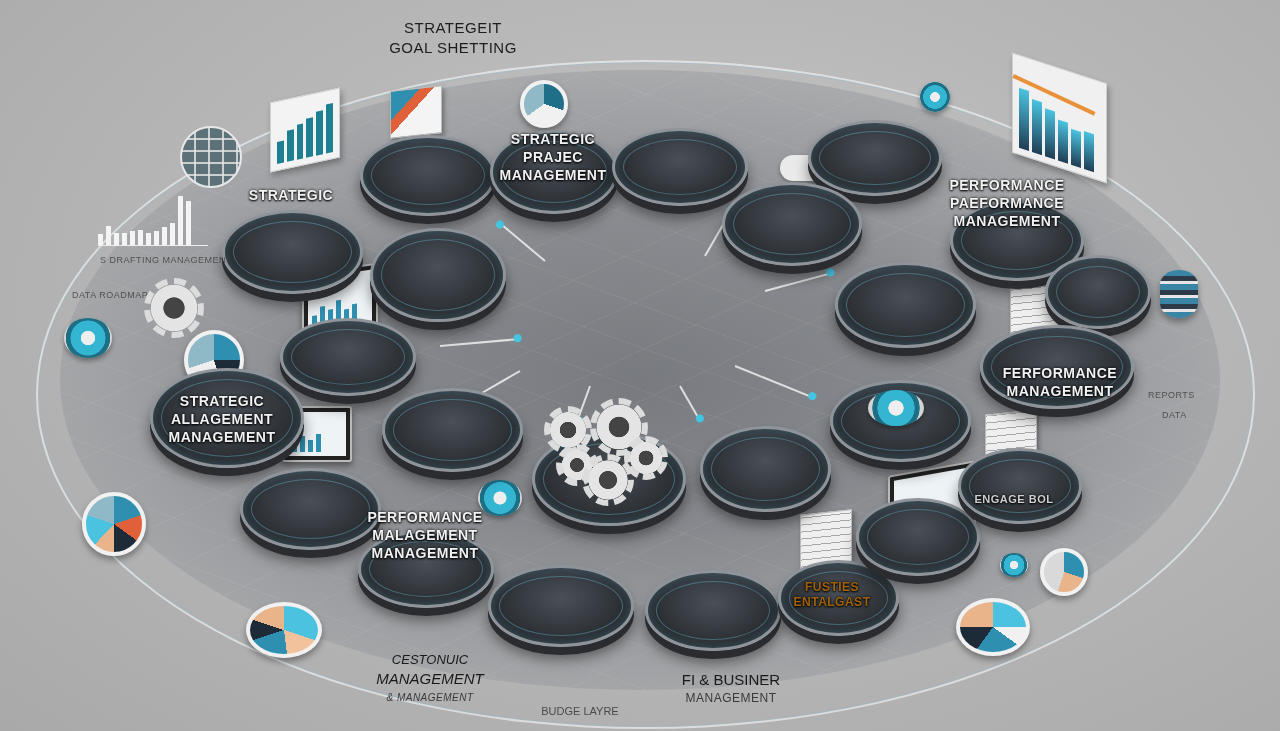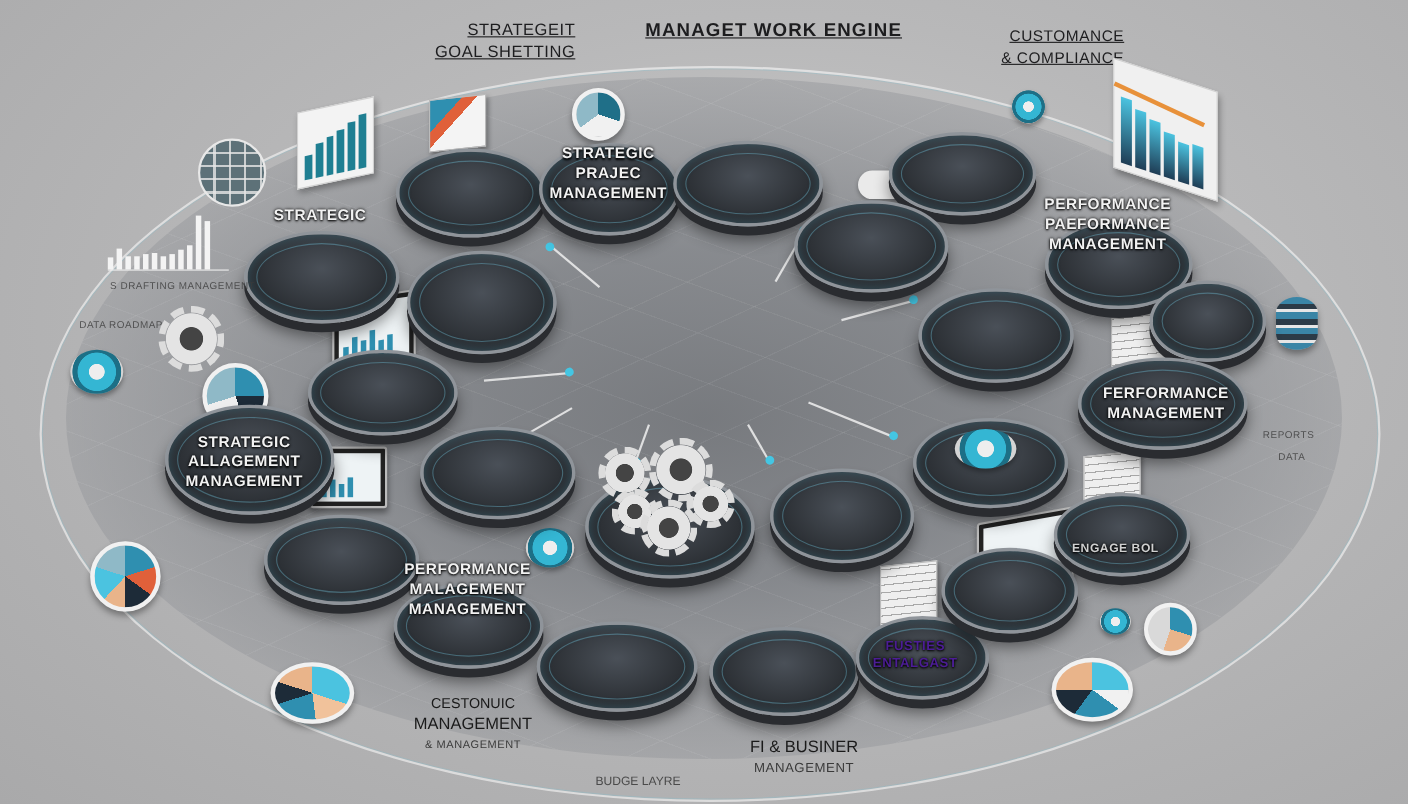--- a/index.html
+++ b/index.html
@@ -20,21 +20,21 @@
       opacity:0.85;
     }
     .grid-lines {
       position:absolute; left:60px; top:70px; width:1160px; height:620px; border-radius:50%;
       background-image:
         repeating-linear-gradient(20deg, rgba(255,255,255,0.06) 0 1px, transparent 1px 40px),
         repeating-linear-gradient(-25deg, rgba(255,255,255,0.06) 0 1px, transparent 1px 46px);
     }
     .top-label {
       position:absolute; color:#1d1d1f; text-transform:uppercase; letter-spacing:0.5px;
-      font-size:15px; line-height:20px; text-align:right;text-decoration:underline;
+      font-size:15px; line-height:20px; text-align:center;
     }
     .title-main { font-size:17px; font-weight:bold; letter-spacing:1px; line-height:22px; }
     .node {
       position:absolute; border-radius:50%;
       background: radial-gradient(ellipse at 50% 40%, #4a5058 0%, #2d3136 60%, #1e2125 100%);
       border:3px solid #8f949a;
       box-shadow: 0 8px 0 #2a2c30, 0 12px 14px rgba(0,0,0,0.45), inset 0 0 10px rgba(90,200,230,0.25);
     }
     .node::after {
       content:""; position:absolute; inset:8px; border-radius:50%;
@@ -138,25 +138,20 @@
 <div class="stage">
   <div class="platform-floor"></div>
   <div class="grid-lines"></div>
   <div class="ellipse-outer"></div>
 
   <div class="top-label" style="left:383px; top:18px; width:140px;">
     <div>STRATEGEIT</div>
     <div>GOAL SHETTING</div>
   </div>
   <div class="top-label title-main" style="left:550px; top:17px; width:270px;">
-    <div>MANAGET WORK ENGINE</div>
-  </div>
-  <div class="top-label" style="left:882px; top:22px; width:140px; font-size:14px;">
-    <div>CUSTOMANCE</div>
-    <div>&amp; COMPLIANCE</div>
   </div>
 
   <div class="globe" style="left:180px; top:126px; width:58px; height:58px;"></div>
   <div class="chart-card" style="left:270px; top:95px; width:70px; height:70px; transform:skewY(-12deg);">
     <div class="bar" style="height:40%; background:#1f7f92;"></div>
     <div class="bar" style="height:55%; background:#1f7f92;"></div>
     <div class="bar" style="height:62%; background:#1f7f92;"></div>
     <div class="bar" style="height:70%; background:#1f7f92;"></div>
     <div class="bar" style="height:78%; background:#1f7f92;"></div>
     <div class="bar" style="height:88%; background:#1f7f92;"></div>
@@ -265,21 +260,21 @@
   <div class="node-label" style="left:934px; top:176px; width:146px;">
     <div>PERFORMANCE</div>
     <div>PAEFORMANCE</div>
     <div>MANAGEMENT</div>
   </div>
 
   <div class="node" style="left:835px; top:262px; width:135px; height:80px;"></div>
   <div class="node" style="left:1045px; top:255px; width:100px; height:68px;"></div>
 
   <div class="node" style="left:980px; top:325px; width:148px; height:78px;"></div>
-  <div class="node-label" style="left:990px; top:348px; width:140px;">
+  <div class="node-label" style="left:990px; top:364px; width:140px;">
     <div>FERFORMANCE</div>
     <div>MANAGEMENT</div>
   </div>
 
   <div class="node" style="left:150px; top:368px; width:148px; height:94px;"></div>
   <div class="node-label" style="left:150px; top:392px; width:144px;">
     <div>STRATEGIC</div>
     <div>ALLAGEMENT</div>
     <div>MANAGEMENT</div>
   </div>
@@ -301,40 +296,40 @@
   <div class="node-label" style="left:350px; top:508px; width:150px;">
     <div>PERFORMANCE</div>
     <div>MALAGEMENT</div>
     <div>MANAGEMENT</div>
   </div>
 
   <div class="node" style="left:488px; top:565px; width:140px; height:76px;"></div>
   <div class="node" style="left:645px; top:570px; width:130px; height:75px;"></div>
 
   <div class="node" style="left:778px; top:560px; width:115px; height:70px;"></div>
-  <div class="node-label" style="left:782px; top:580px; width:100px; font-size:12px; line-height:15px; color:#4c1d95;">
+  <div class="node-label" style="left:782px; top:580px; width:100px; font-size:12px; line-height:15px; color:#a16207;">
     <div>FUSTIES</div>
     <div>ENTALGAST</div>
   </div>
 
   <div class="node" style="left:856px; top:498px; width:118px; height:72px;"></div>
 
   <div class="node" style="left:958px; top:448px; width:118px; height:70px;"></div>
   <div class="node-label" style="left:964px; top:490px; width:100px; font-size:11px; color:#cfcfcf;">
     <div>ENGAGE BOL</div>
   </div>
 
 
 
   <div class="faint" style="left:100px; top:255px;text-align:center;">S DRAFTING MANAGEMENT</div>
   <div class="faint" style="left:72px; top:290px;">DATA ROADMAP</div>
   <div class="faint" style="left:1148px; top:390px;">REPORTS</div>
   <div class="faint" style="left:1162px; top:410px;">DATA</div>
 
-  <div class="bottom-label" style="left:360px; top:630px; width:140px;">
+  <div class="bottom-label" style="left:360px; top:650px; width:140px;font-style:italic;">
     <div style="font-size:13px;">CESTONUIC</div>
     <div>MANAGEMENT</div>
     <div class="bottom-sub">&amp; MANAGEMENT</div>
   </div>
   <div class="bottom-label" style="left:520px; top:702px; width:120px; font-size:11px; color:#4a4a4a;">
     <div>BUDGE LAYRE</div>
   </div>
   <div class="bottom-label" style="left:656px; top:670px; width:150px;">
     <div>FI  &amp; BUSINER</div>
     <div class="bottom-sub" style="font-size:12px;">MANAGEMENT</div>

